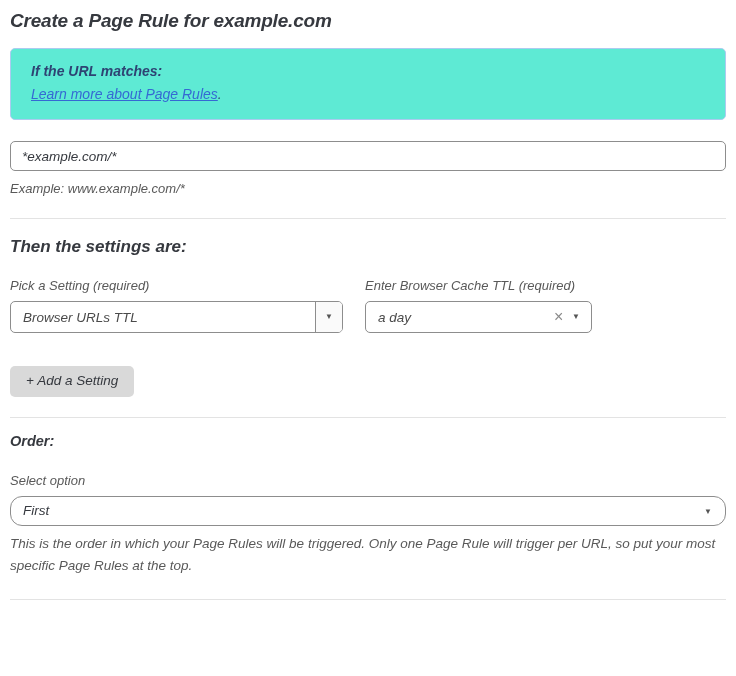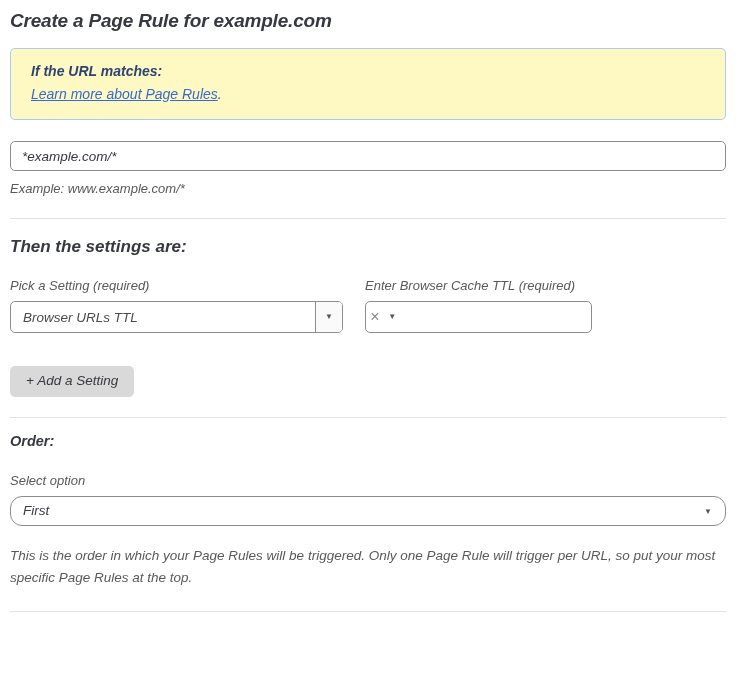--- a/index.html
+++ b/index.html
@@ -11,21 +11,21 @@
     -webkit-font-smoothing: antialiased;
   }
   .container { padding: 7px 10px 10px; width: 736px; }
 
   .page-title {
     font-size: 19px; font-weight: 700; color: #36393f;
     margin: 3px 0 16px; letter-spacing: -0.2px;
   }
 
   .info-box {
-    background: #fef9c3;
+    background: #5eead4;
     border: 1px solid #abcbf0;
     border-radius: 5px;
     padding: 11px 20px 13px;
     color: #2e4373;
     font-size: 14px;
     line-height: 23px;
     margin-bottom: 21px;
   }
   .info-heading { font-weight: 700; }
   .info-link { color: #3569d3; text-decoration: underline; cursor: pointer; }
@@ -104,21 +104,21 @@
     position: relative;
     height: 30px; width: 100%;
     border: 1px solid #8d8d8d; border-radius: 12px;
     background: #fff;
     display: flex; align-items: center;
     cursor: pointer;
   }
   .select-full .dropdown-value { color: #36393f; }
   .select-full .arrow-glyph { position: absolute; right: 13px; top: 11px; }
 
-  .order-helper { font-size: 13.5px; color: #595959; margin-top: 19px; line-height: 22px; }
+  .order-helper { font-size: 13.5px; color: #595959; margin-top: 7px; line-height: 22px; }
 
   .footer-divider { margin-top: 22px; }
 </style>
 </head>
 <body>
 
 <div class="container">
 
   <h1 class="page-title">Create a Page Rule for example.com</h1>
 
@@ -140,20 +140,21 @@
       <div class="dropdown">
         <span class="dropdown-value">Browser URLs TTL</span>
         <span class="dropdown-arrow-seg">
           <span class="arrow-glyph">▼</span>
         </span>
       </div>
     </div>
     <div class="settings-col-2">
       <label class="field-label">Enter Browser Cache TTL (required)</label>
       <div class="dropdown">
+        <span class="dropdown-value">a day</span>
         <span class="clear-glyph">×</span>
         <span class="arrow-glyph combo-arrow-pad">▼</span>
       </div>
     </div>
   </div>
 
   <button class="btn btn-gray add-setting-btn">+ Add a Setting</button>
 
   <hr class="divider">
 

